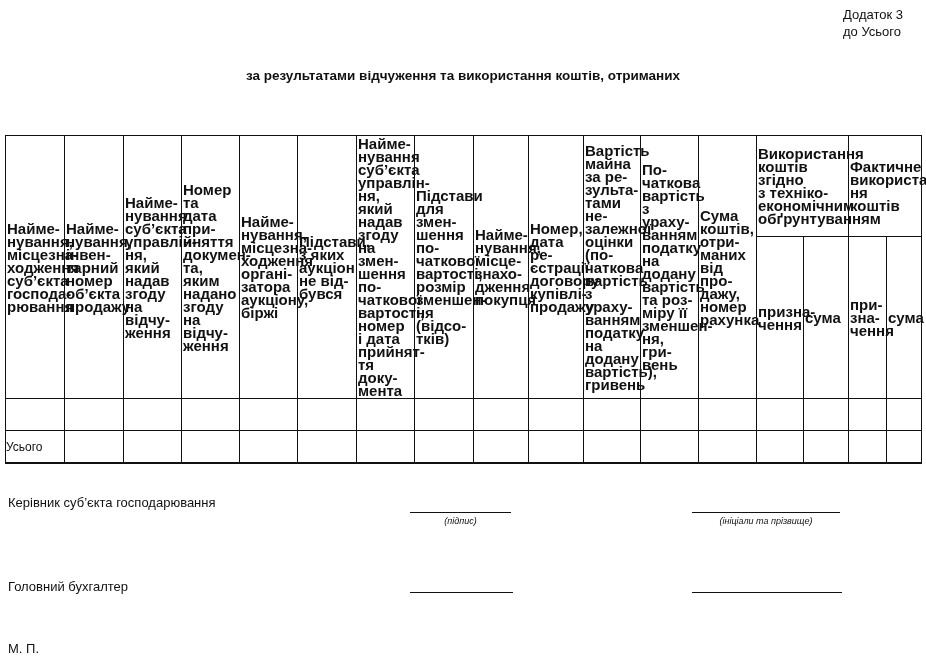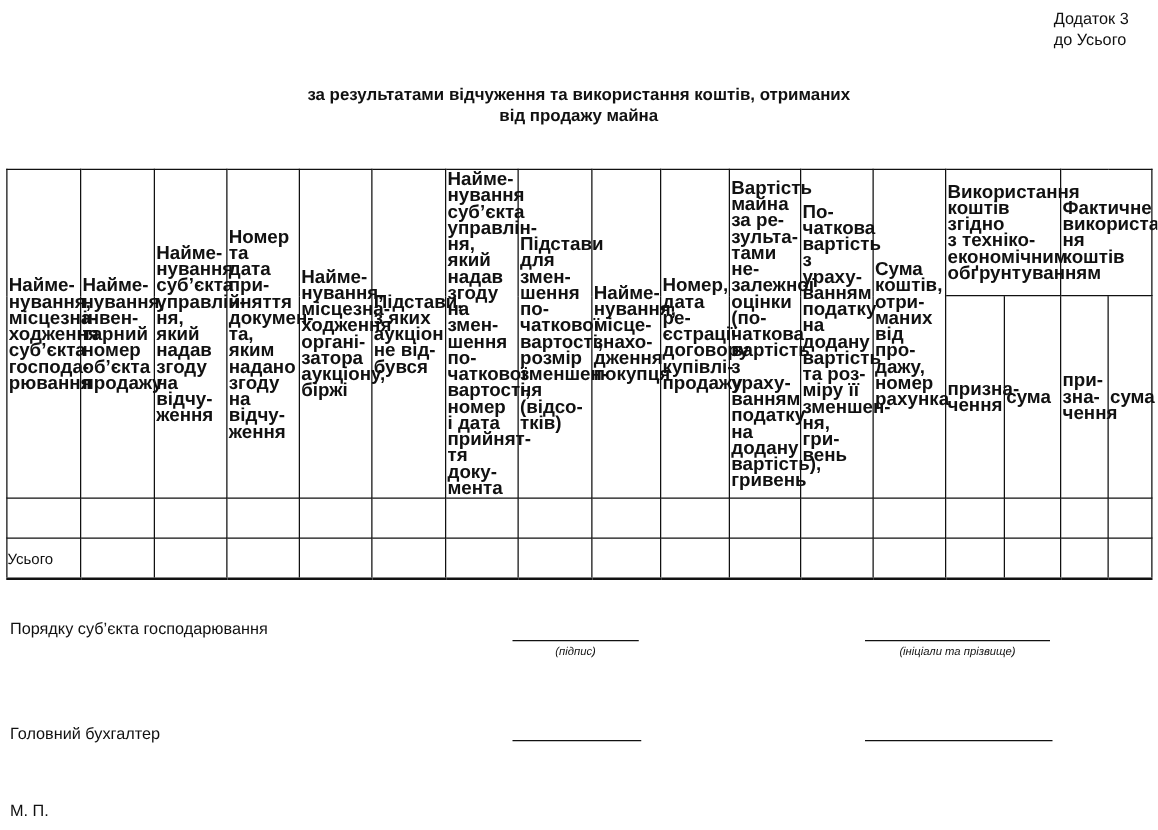--- a/index.html
+++ b/index.html
@@ -92,21 +92,20 @@
 
 <div class="page">
 
   <div class="annex">
     <div>Додаток 3</div>
     <div>до Усього</div>
   </div>
 
   <div class="title-block">
     <div>за результатами відчуження та використання коштів, отриманих</div>
-    <div>від продажу майна</div>
   </div>
 
   <table class="report">
     <colgroup>
       <col style="width:59px">
         <col style="width:59px">
         <col style="width:58px">
       <col style="width:58px">
         <col style="width:58px">
         <col style="width:59px">
@@ -297,21 +296,21 @@
         <td></td>
           <td></td>
         <td></td>
           <td></td>
         <td></td>
           <td></td>
       </tr>
     </tbody>
   </table>
 
-  <div class="sig-label" style="left:8px; top:495px;">Порядку суб’єкта господарювання</div>
+  <div class="sig-label" style="left:8px; top:495px;">Керівник суб’єкта господарювання</div>
   <div class="sig-line" style="left:410px; top:512px; width:101px;"></div>
   <div class="sig-caption" style="left:410px; top:516px; width:101px;">(підпис)</div>
   <div class="sig-line" style="left:692px; top:512px; width:148px;"></div>
   <div class="sig-caption" style="left:692px; top:516px; width:148px;">(ініціали та прізвище)</div>
 
   <div class="sig-label" style="left:8px; top:579px;">Головний бухгалтер</div>
   <div class="sig-line" style="left:410px; top:592px; width:103px;"></div>
   <div class="sig-line" style="left:692px; top:592px; width:150px;"></div>
 
   <div class="seal">М. П.</div>

